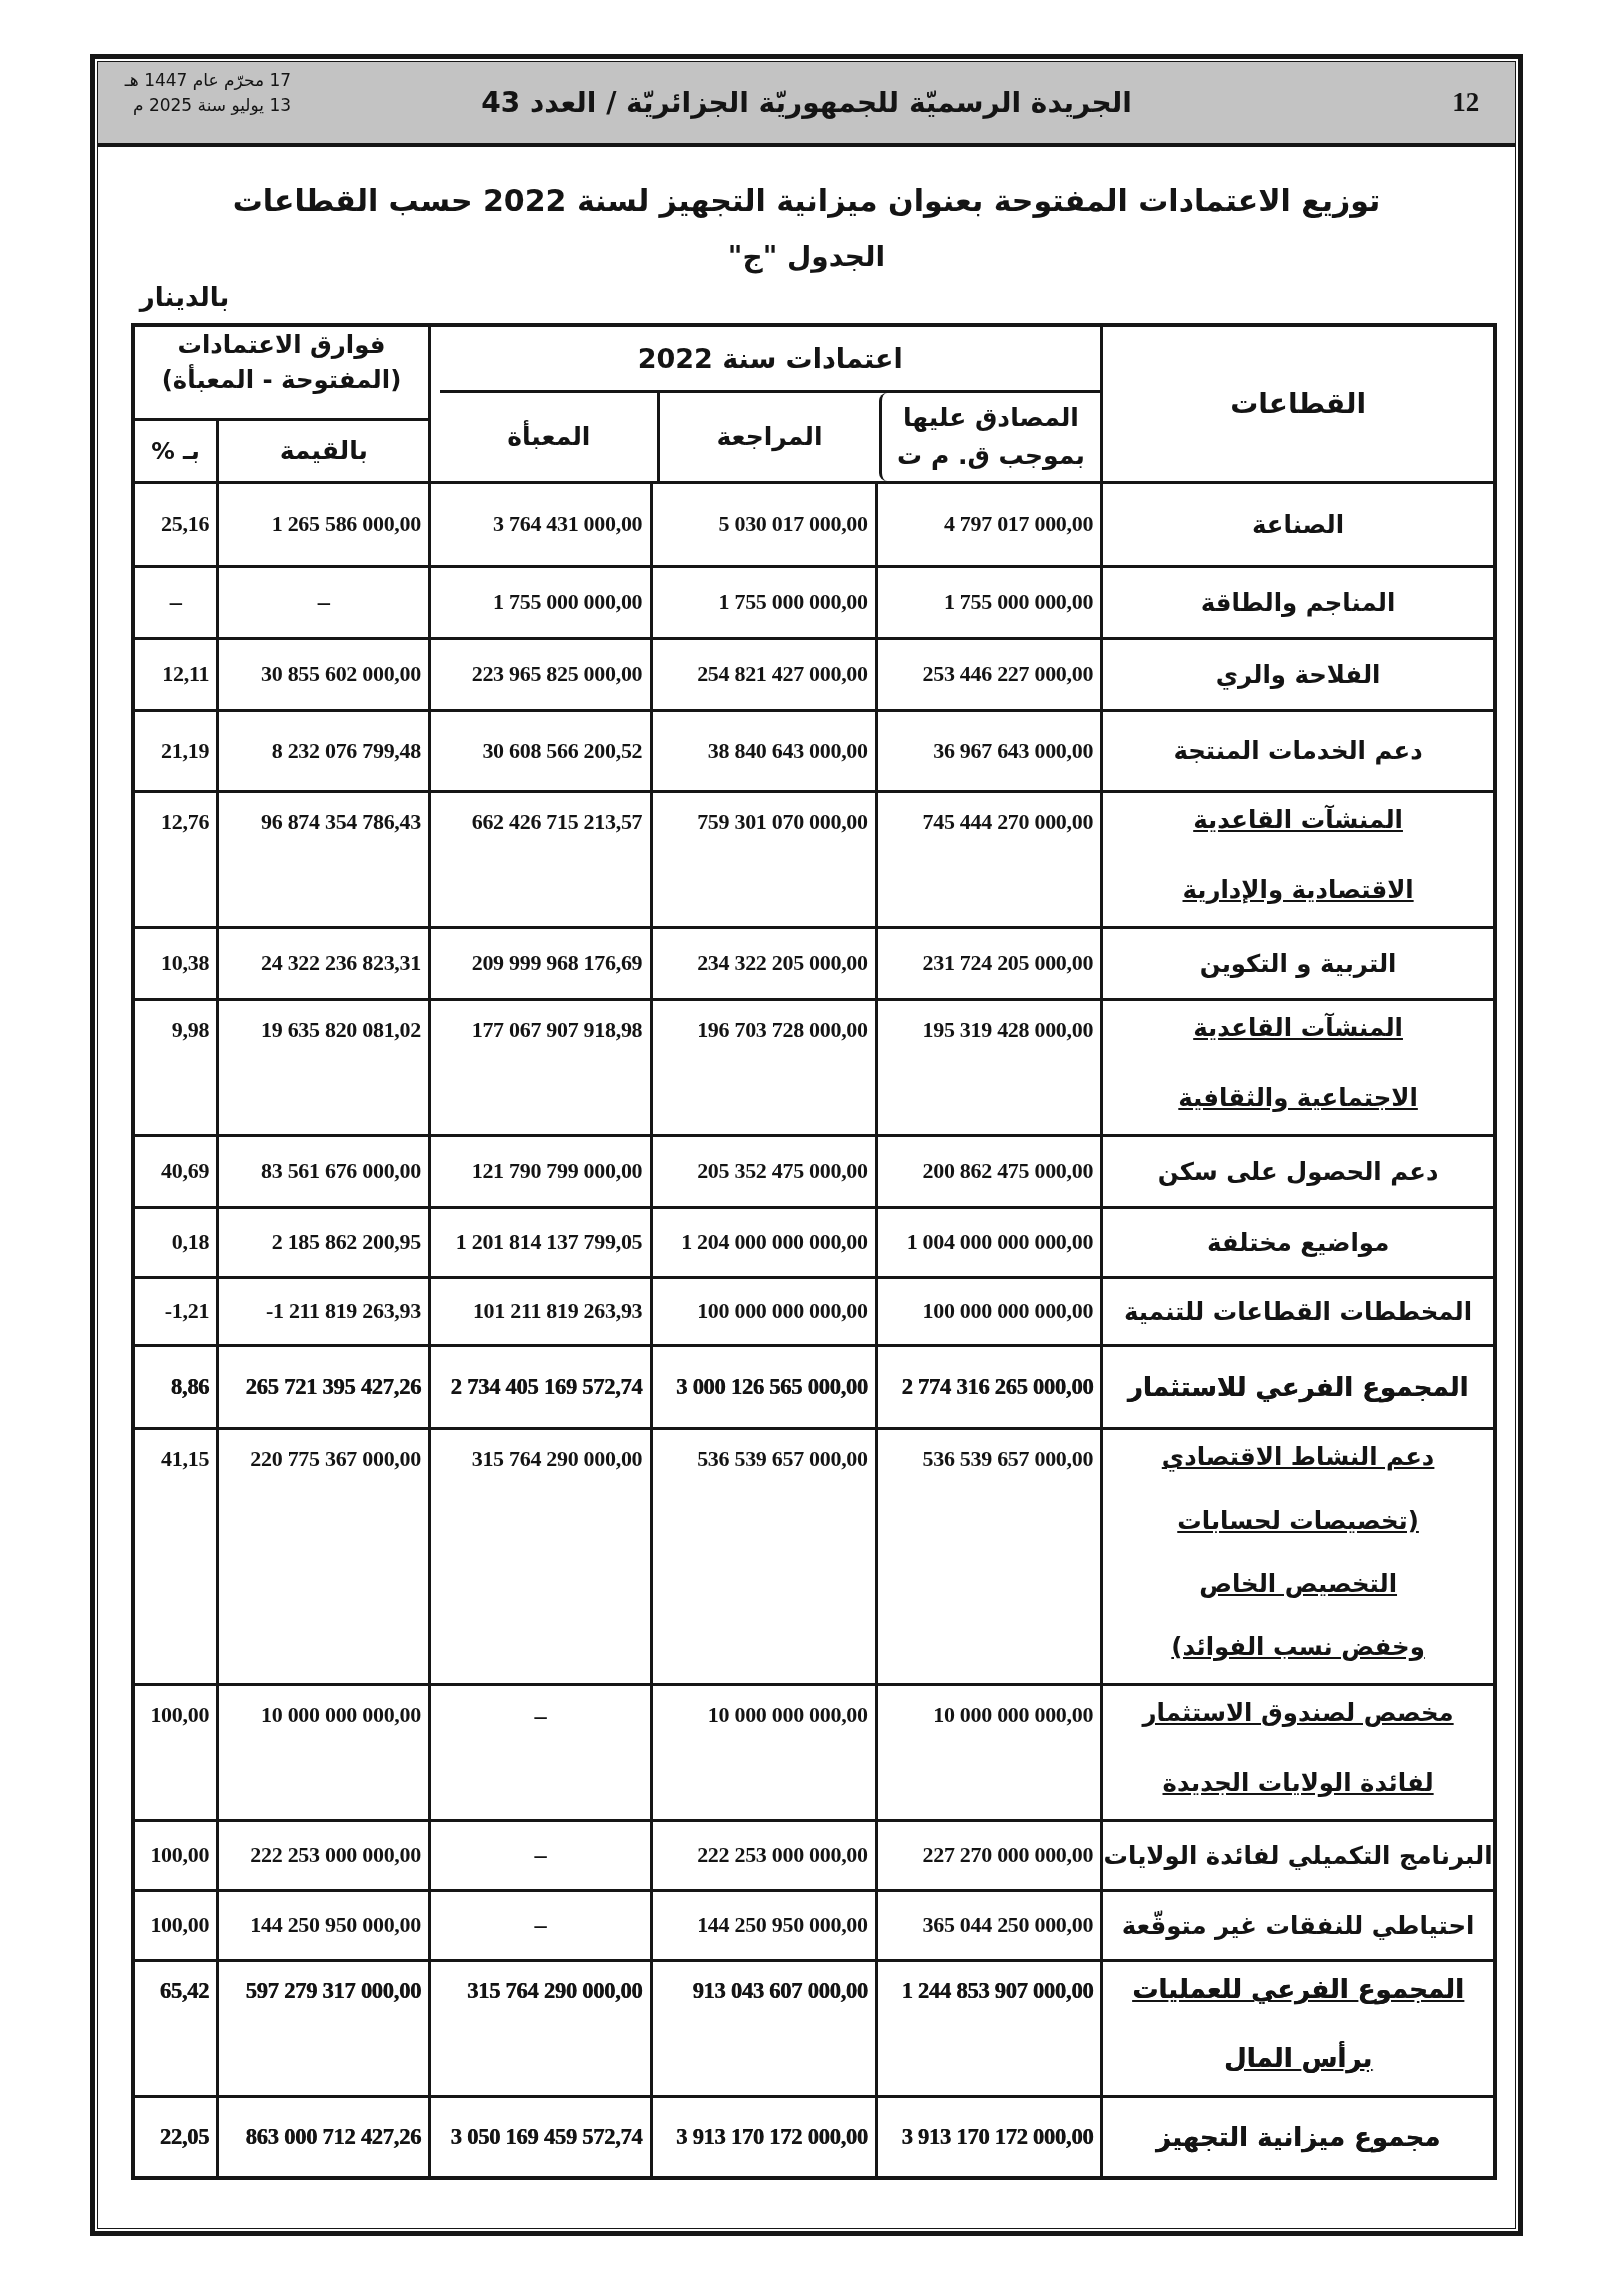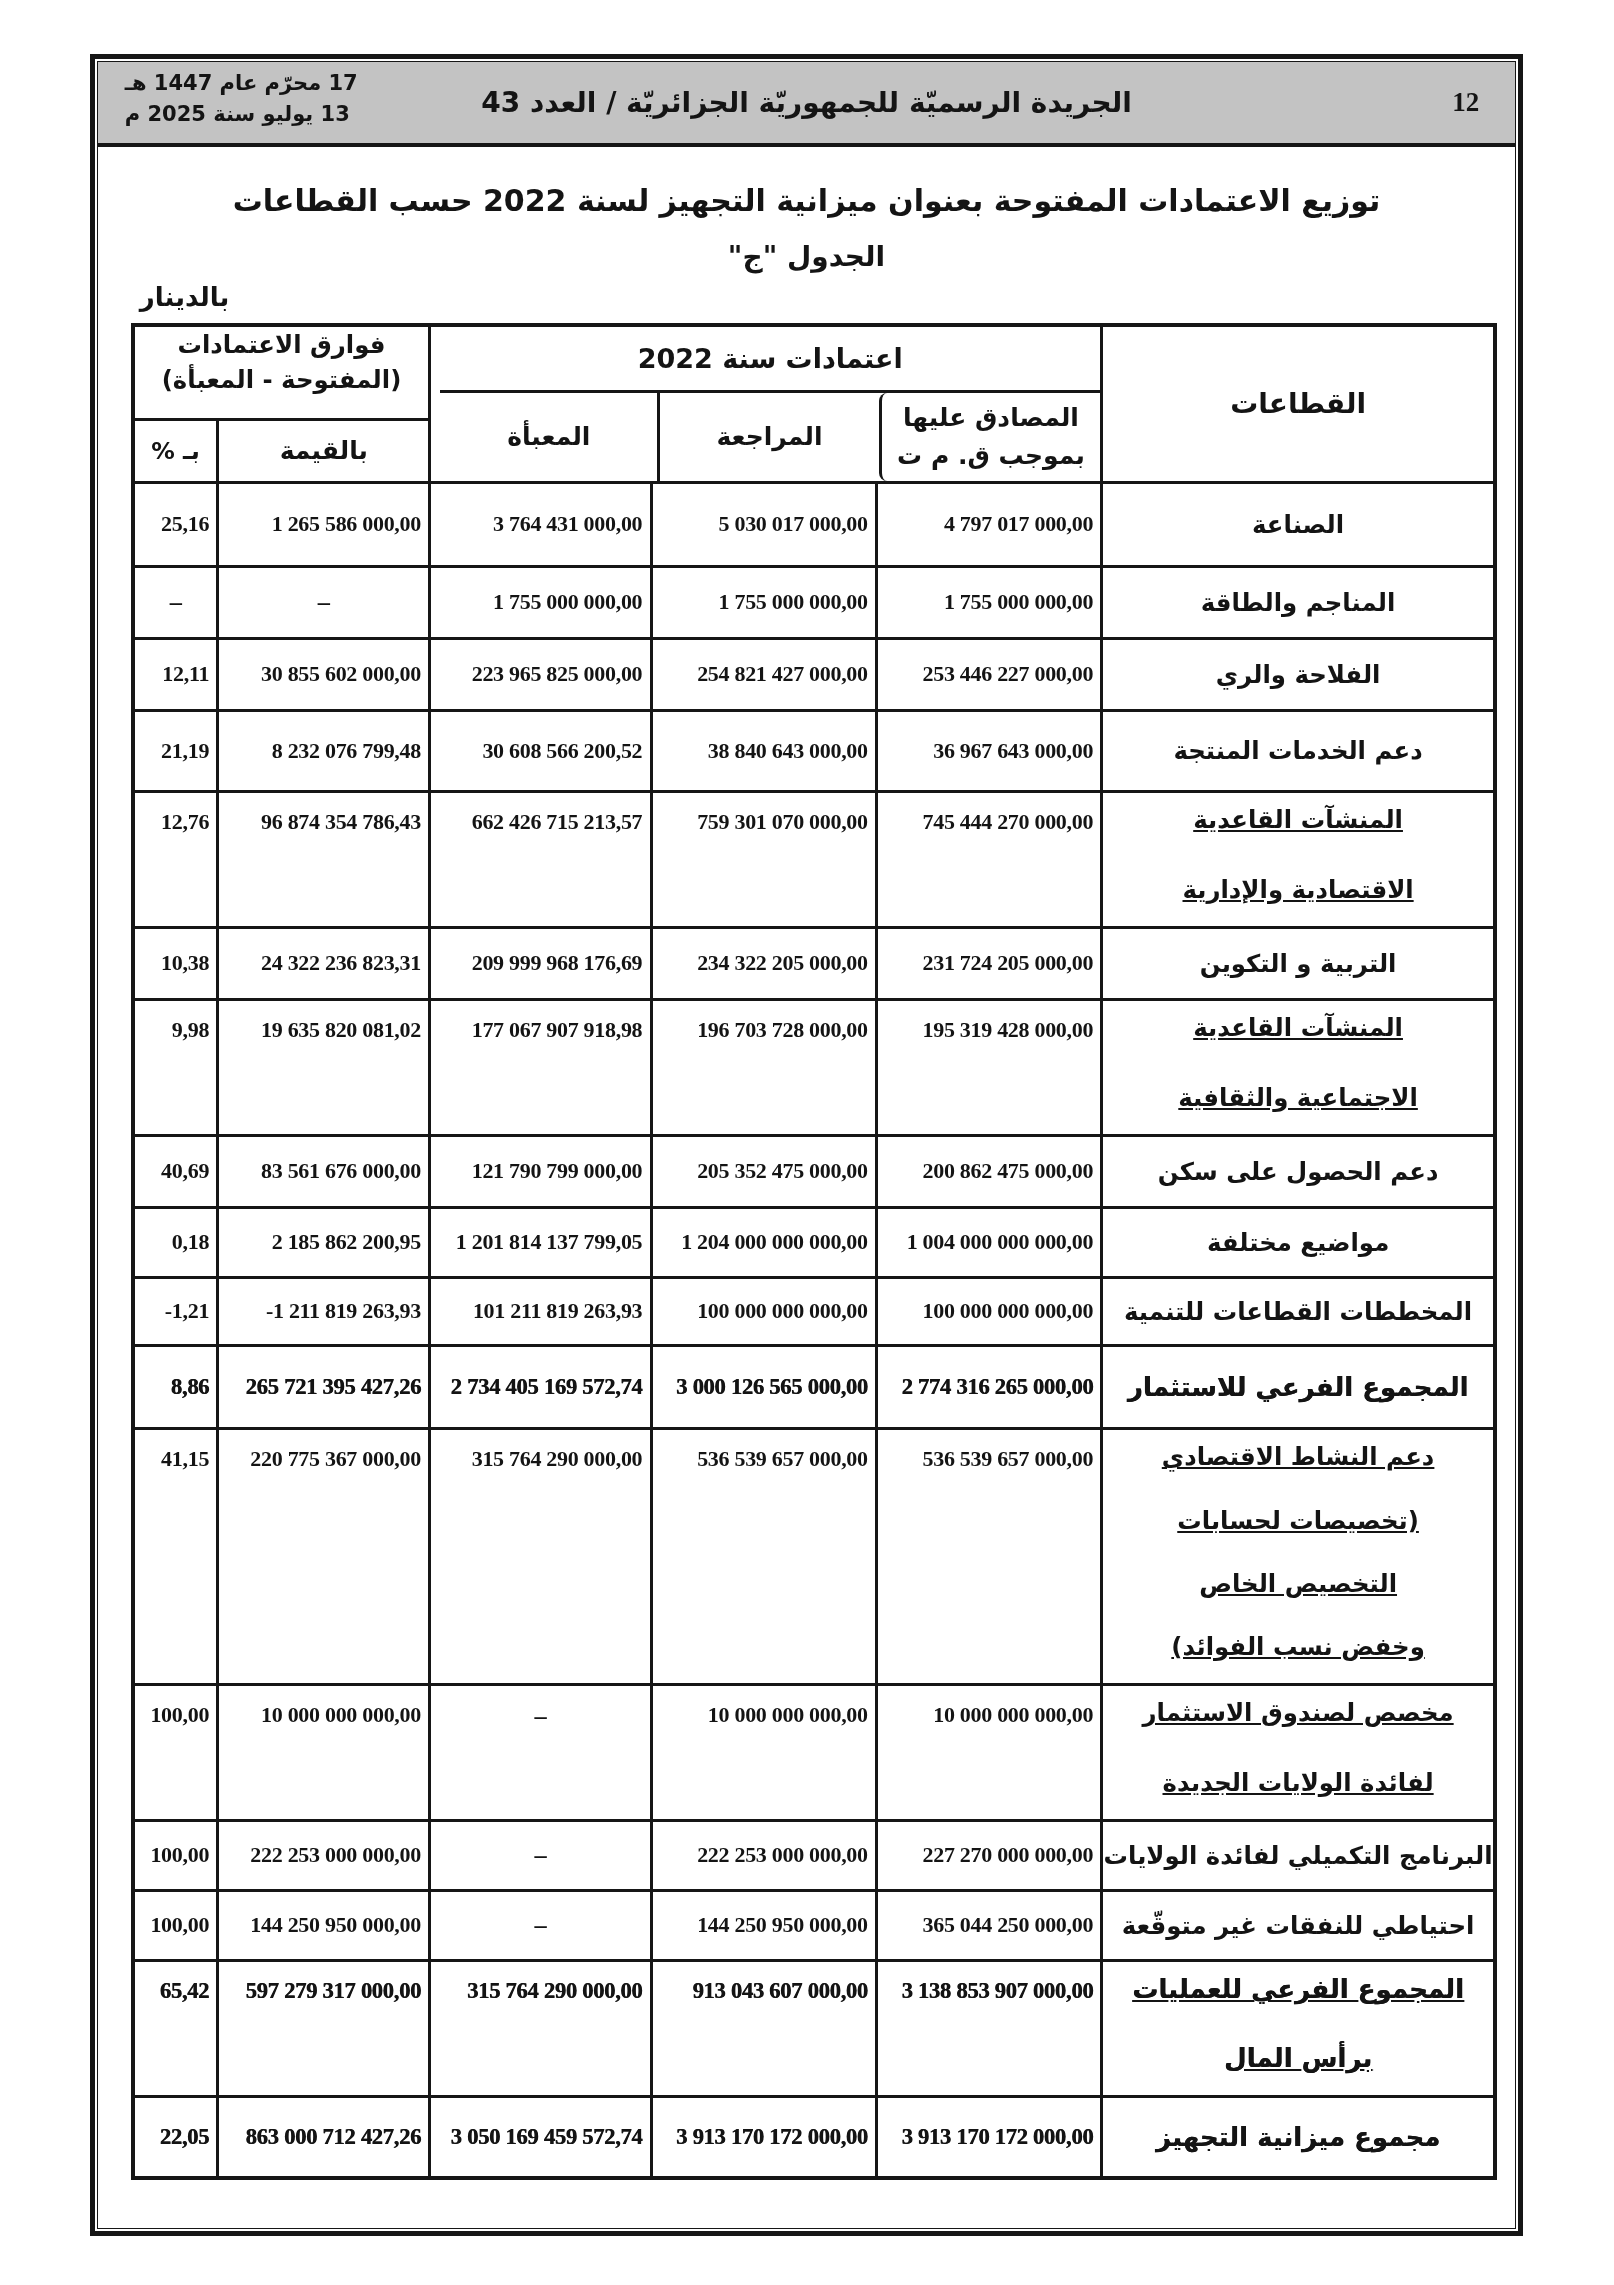--- a/index.html
+++ b/index.html
@@ -28,22 +28,22 @@
     border-bottom: 4.5px solid #161616;
     display: flex; align-items: center; justify-content: center;
   }
   .band-title {
     direction: rtl;
     font-size: 28px; font-weight: bold;
     letter-spacing: 0;
   }
   .band-dates {
     position: absolute; left: 27px; top: 6.3px;
-    direction: rtl; text-align: left;
-    font-size: 21px; font-weight: bold; line-height: 1.45;
+    direction: rtl; text-align: right;
+    font-size: 17px; font-weight: normal; line-height: 1.45;
   }
   .band-page-num {
     position: absolute; right: 36px; top: 50%;
     transform: translateY(-50%);
     font-family: "Liberation Serif", serif;
     font-size: 27px; font-weight: bold;
   }
   
   .doc-title1 {
     direction: rtl; text-align: center;
@@ -328,21 +328,21 @@
     <div class="num cell-revised">144 250 950 000,00</div>
     <div class="num cell-mobilized dash">–</div>
     <div class="num cell-value">144 250 950 000,00</div>
     <div class="num cell-percent">100,00</div>
   </div>
           <div class="trow total top" style="height: 136px;">
     <div class="cell-sector">
               <div class="lbl-line">المجموع الفرعي للعمليات</div>
               <div class="lbl-line">برأس المال</div>
             </div>
-    <div class="num cell-approved">3 138 853 907 000,00</div>
+    <div class="num cell-approved">1 244 853 907 000,00</div>
     <div class="num cell-revised">913 043 607 000,00</div>
     <div class="num cell-mobilized">315 764 290 000,00</div>
     <div class="num cell-value">597 279 317 000,00</div>
     <div class="num cell-percent">65,42</div>
   </div>
           <div class="trow total" style="height: 81px;">
     <div class="cell-sector">
               <div class="lbl-line">مجموع ميزانية التجهيز</div>
             </div>
     <div class="num cell-approved">3 913 170 172 000,00</div>

